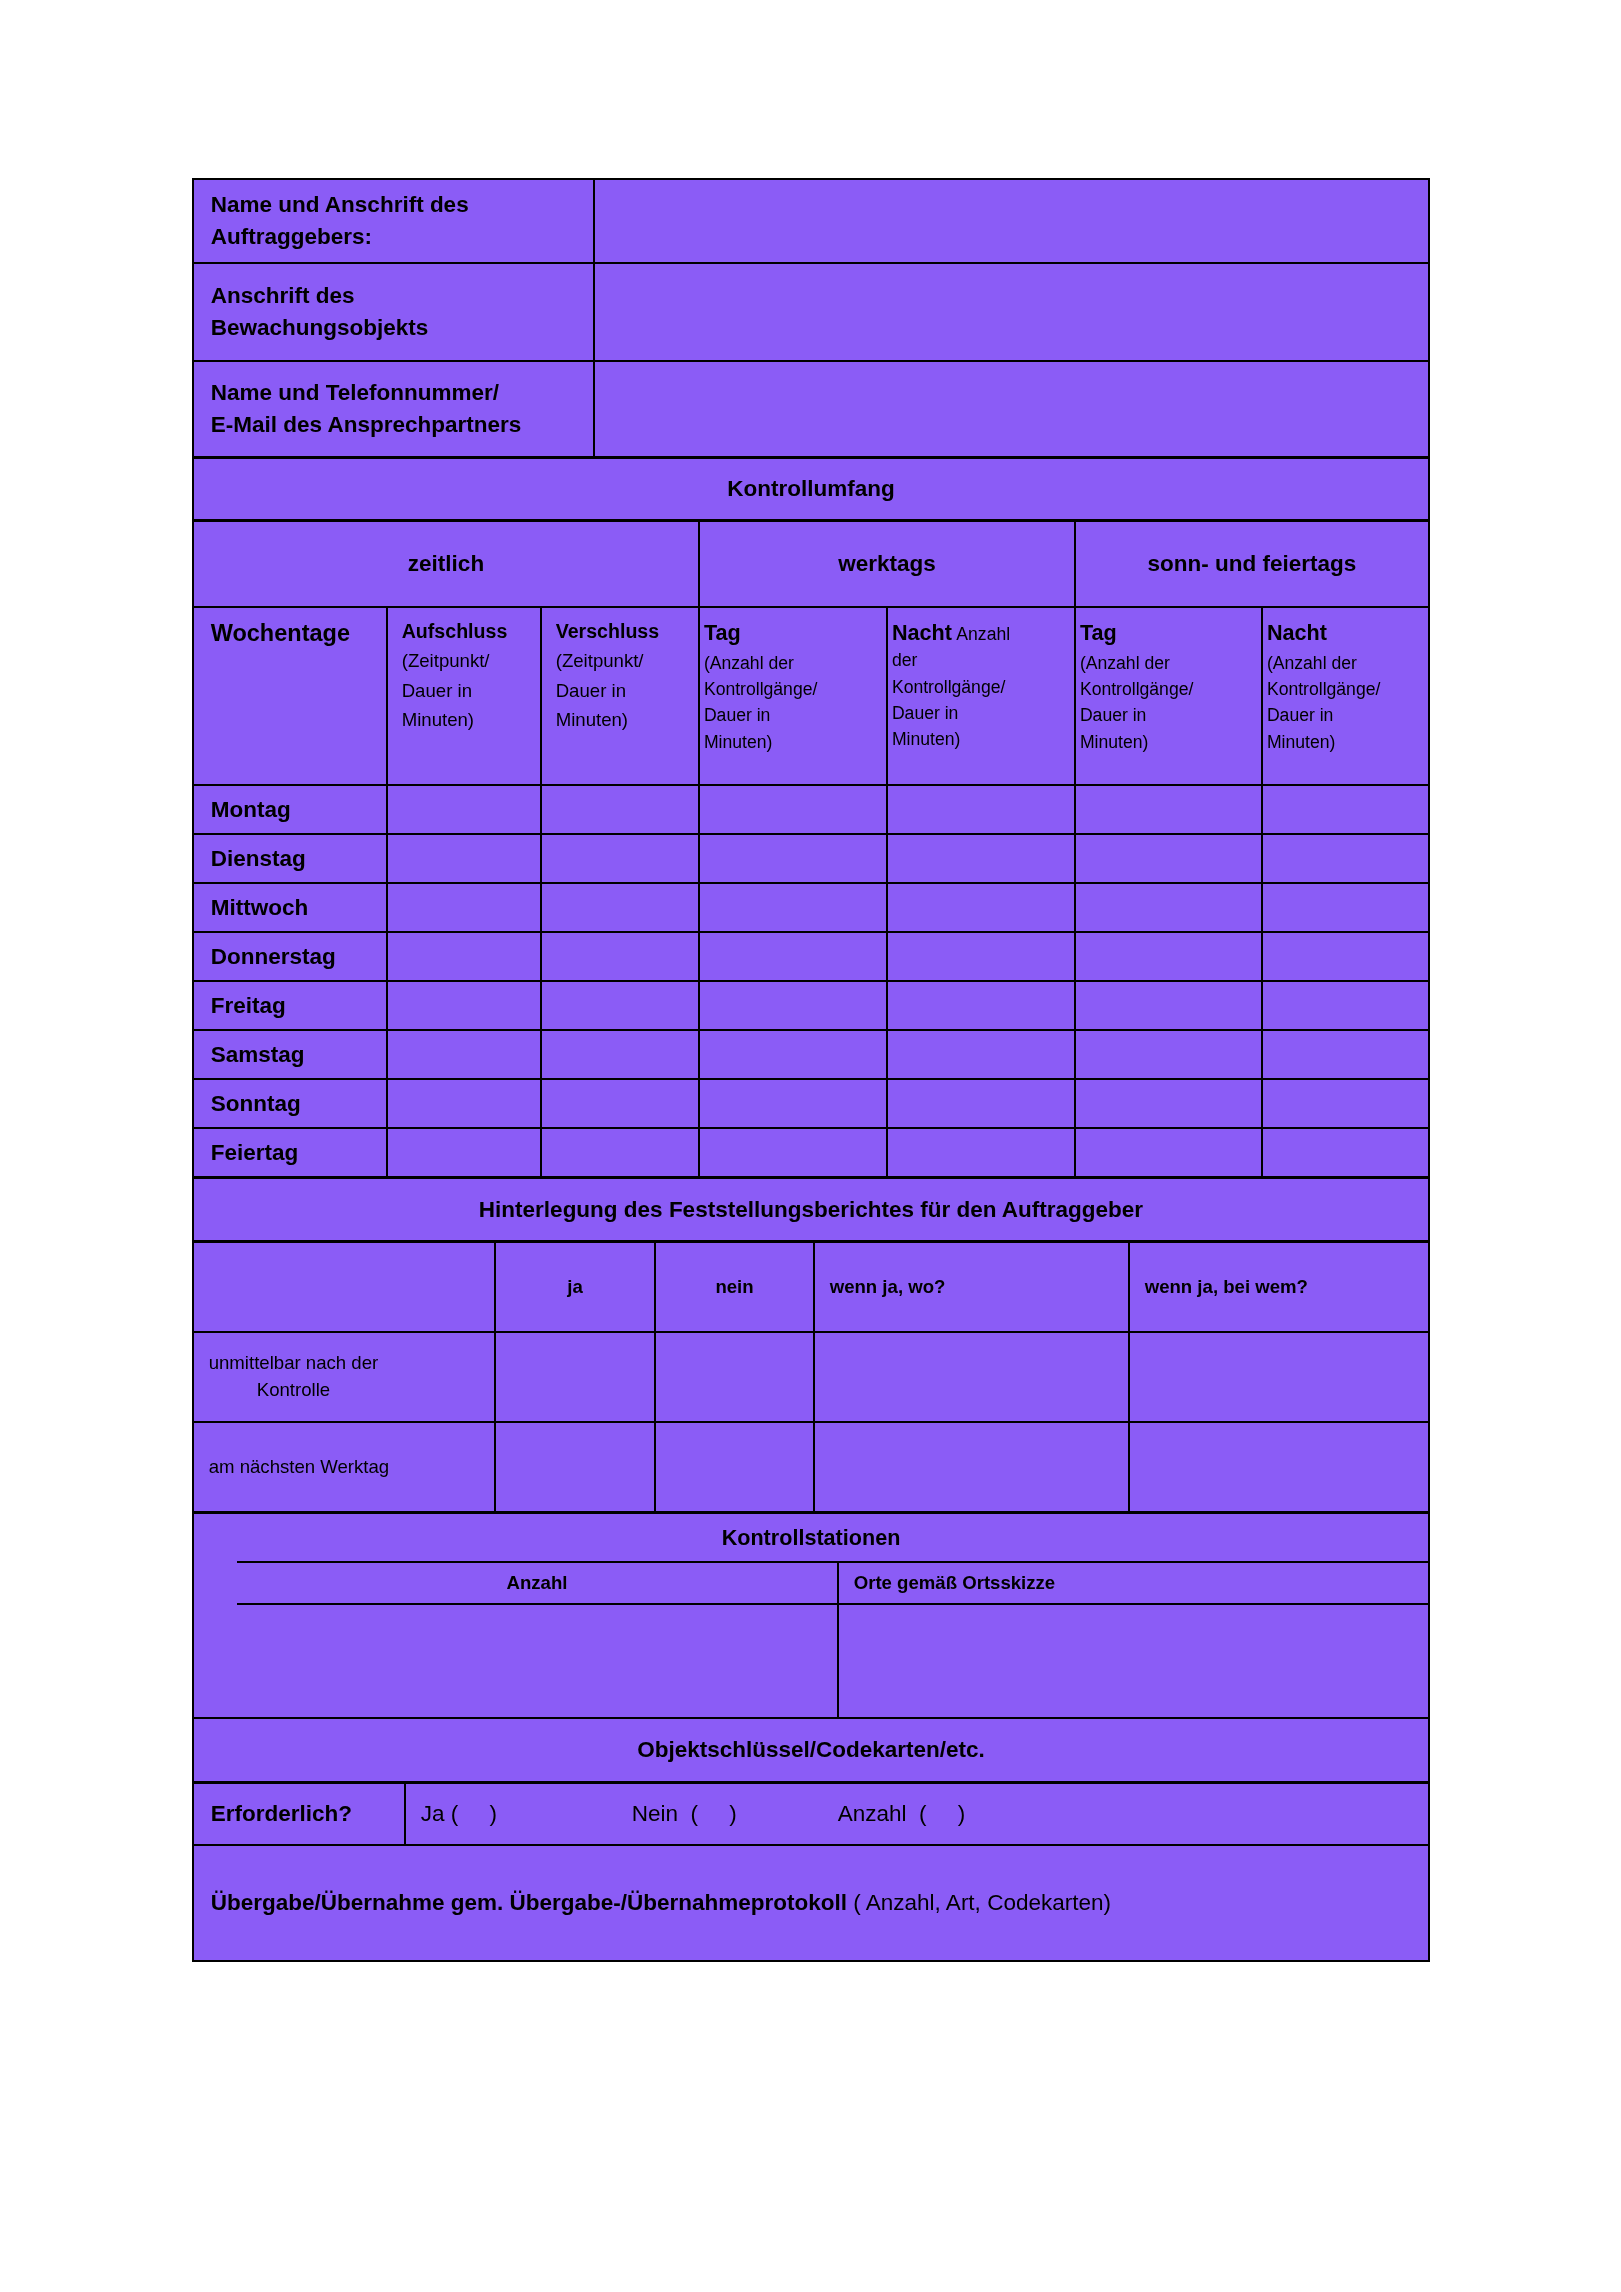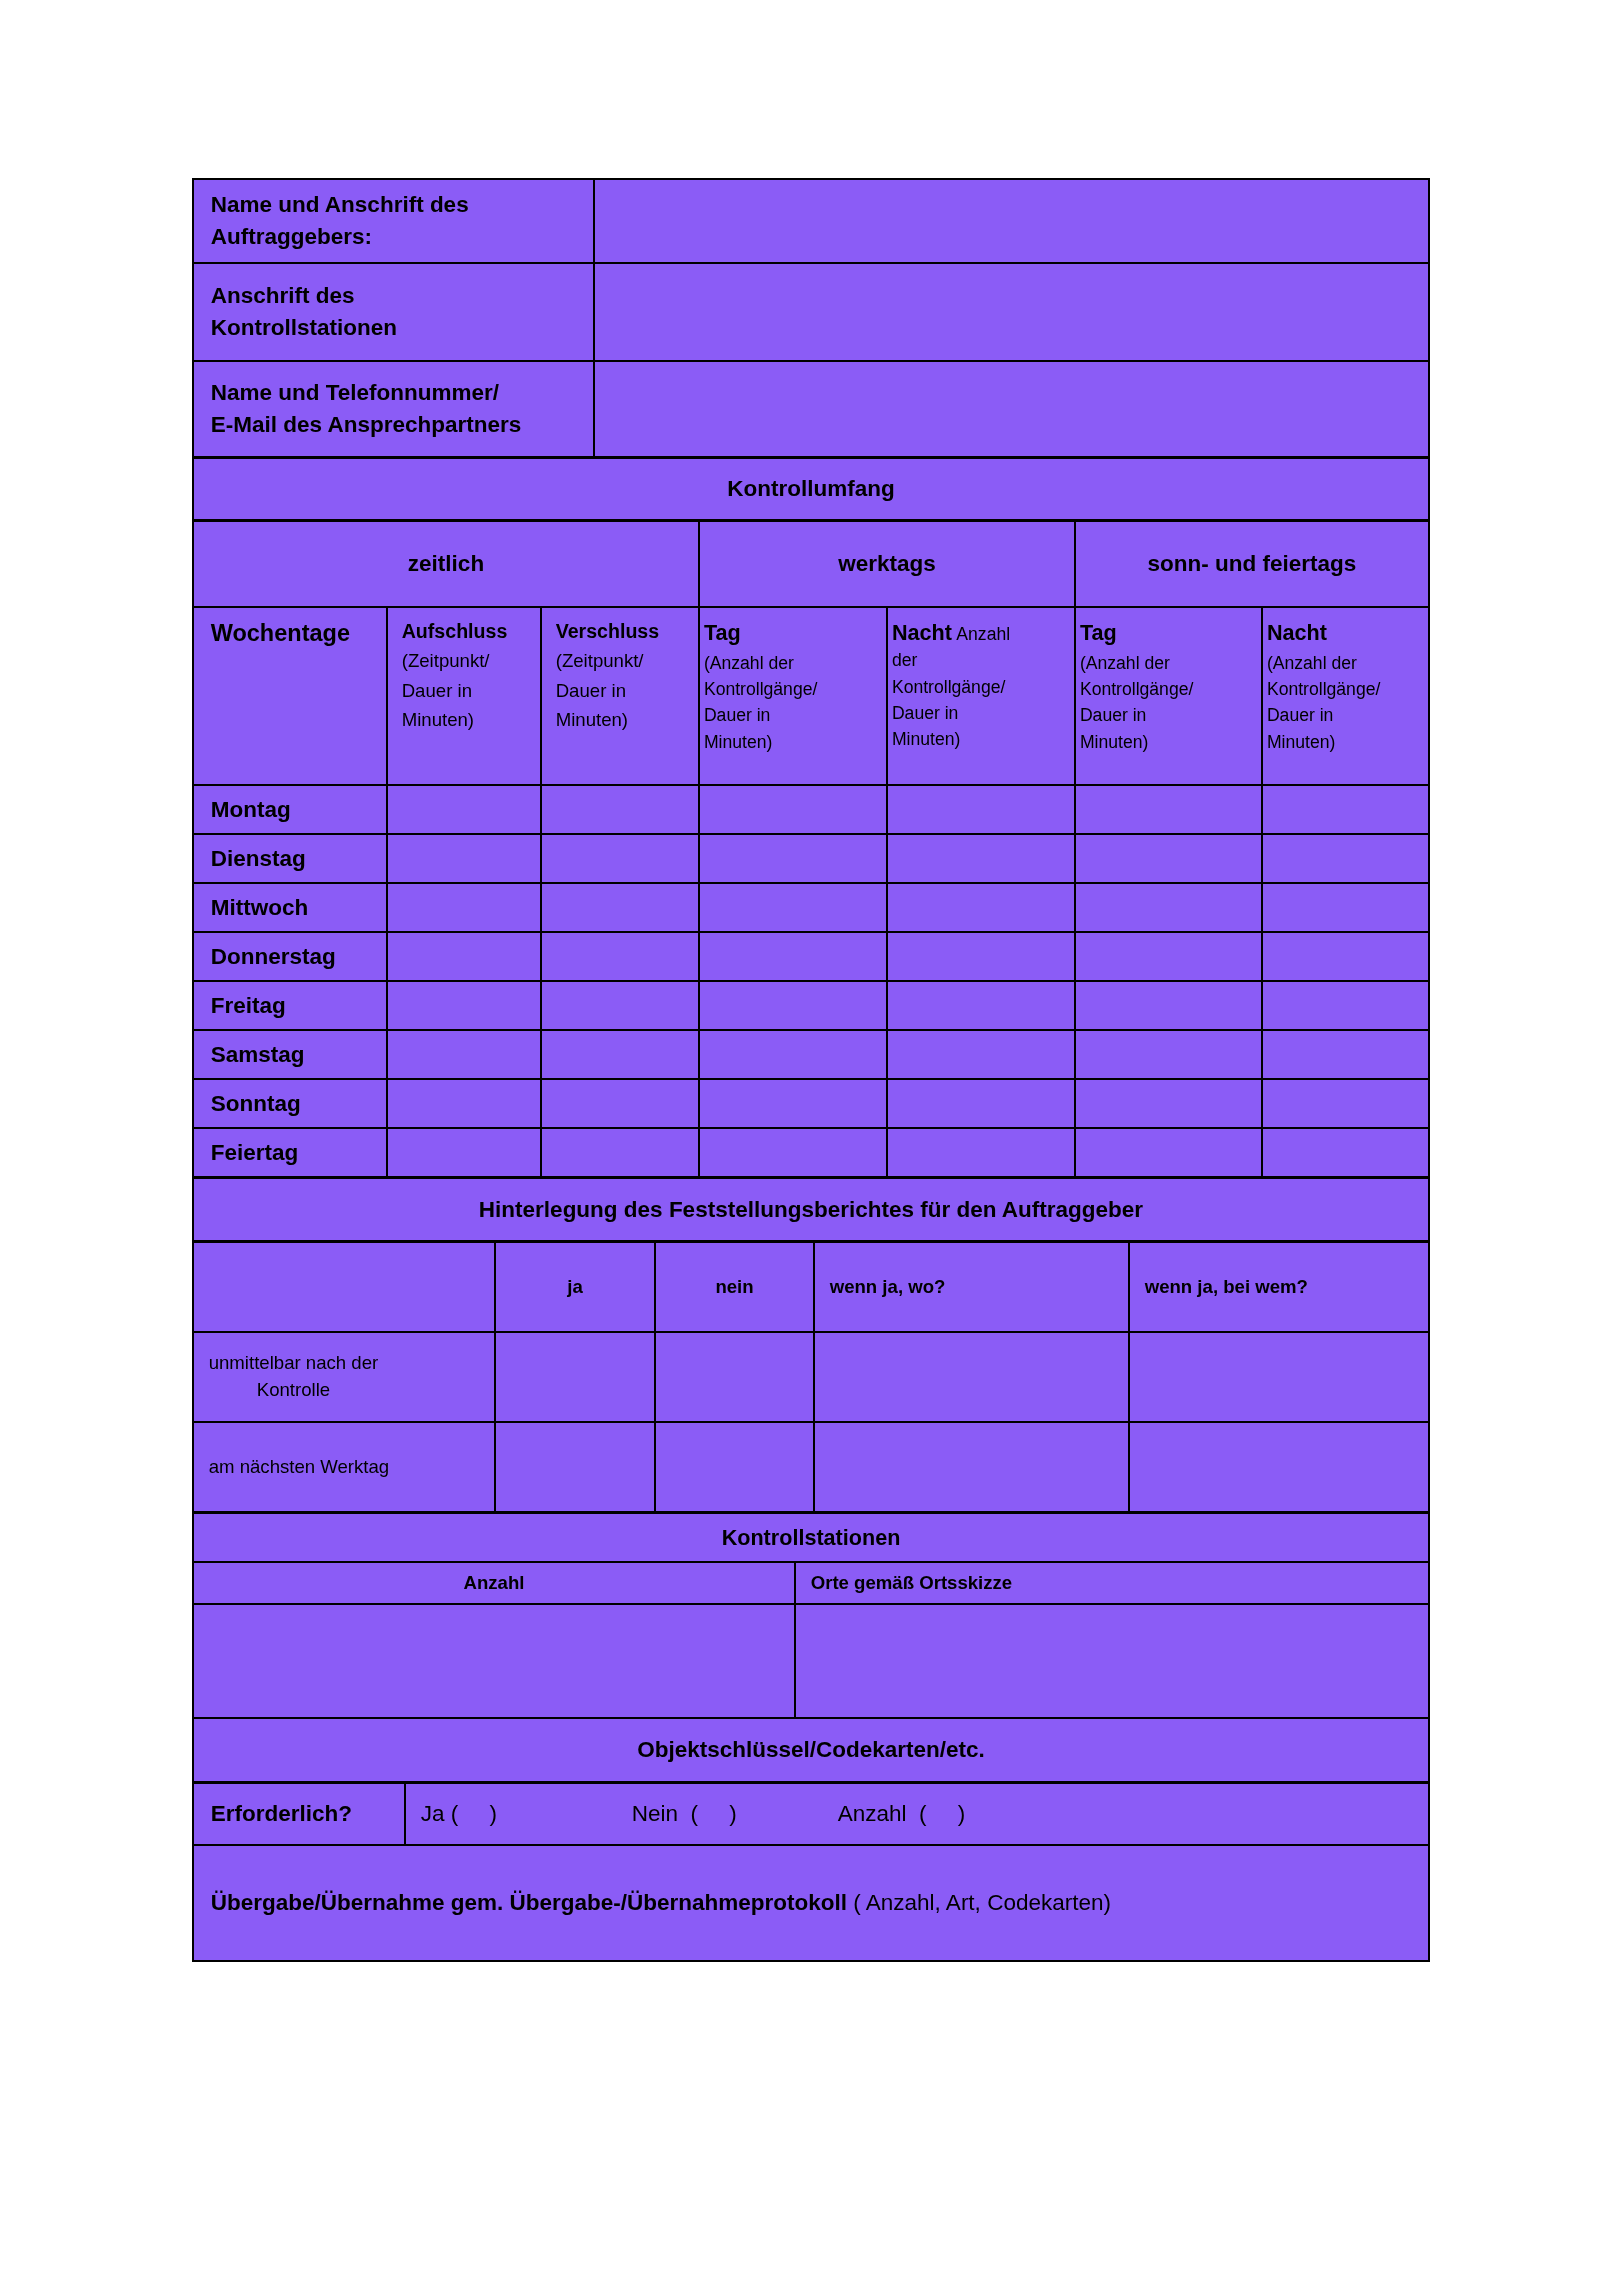--- a/index.html
+++ b/index.html
@@ -17,21 +17,21 @@
   .row.bt4 { border-top-width:3.9px; }
   .row.single { display:flex; align-items:center; justify-content:center; }
   .c { border-left:2px solid #000; box-sizing:border-box; min-width:0; }
   .c:first-child { border-left:none; }
 
   
   .g-info { grid-template-columns:399px 1fr; }
   .g-grp  { grid-template-columns:504px 376px 1fr; }
   .g-main { grid-template-columns:192px 154px 158px 188px 188px 187px 1fr; }
   .g-hint { grid-template-columns:300px 160px 159px 315px 1fr; }
-  .g-ks   { grid-template-columns:600px 1fr; }
+  .g-ks   { grid-template-columns:600px 1fr;margin-left:43px; }
   .g-erf  { grid-template-columns:210px 1fr; }
 
   
   .h-info1{height:82px}.h-info2{height:98px}.h-info3{height:96px}
   .h-kut{height:63px}.h-grp{height:87px}.h-ch{height:178px}.h-day{height:49px}
   .h-hT{height:64px}.h-hH{height:91px}.h-hR{height:90px}
   .h-ksT{height:50px}.h-ksH{height:42px}.h-ksE{height:114px}
   .h-oT{height:64px}.h-erf{height:63px}.h-ueb{height:116px}
 
   .b { font-weight:bold; }
@@ -75,21 +75,21 @@
 <div class="page">
   <div class="tbl">
 
     <div class="row g-info bt0 h-info1">
       <div class="c vc lbl pre">Name und Anschrift des
 Auftraggebers:</div>
       <div class="c"></div>
     </div>
     <div class="row g-info h-info2">
       <div class="c vc lbl pre">Anschrift des
-Kontrollstationen</div>
+Bewachungsobjekts</div>
       <div class="c"></div>
     </div>
     <div class="row g-info h-info3">
       <div class="c vc lbl pre">Name und Telefonnummer/
 E-Mail des Ansprechpartners</div>
       <div class="c"></div>
     </div>
 
     <div class="row single bt4 h-kut big b">Kontrollumfang</div>
 

